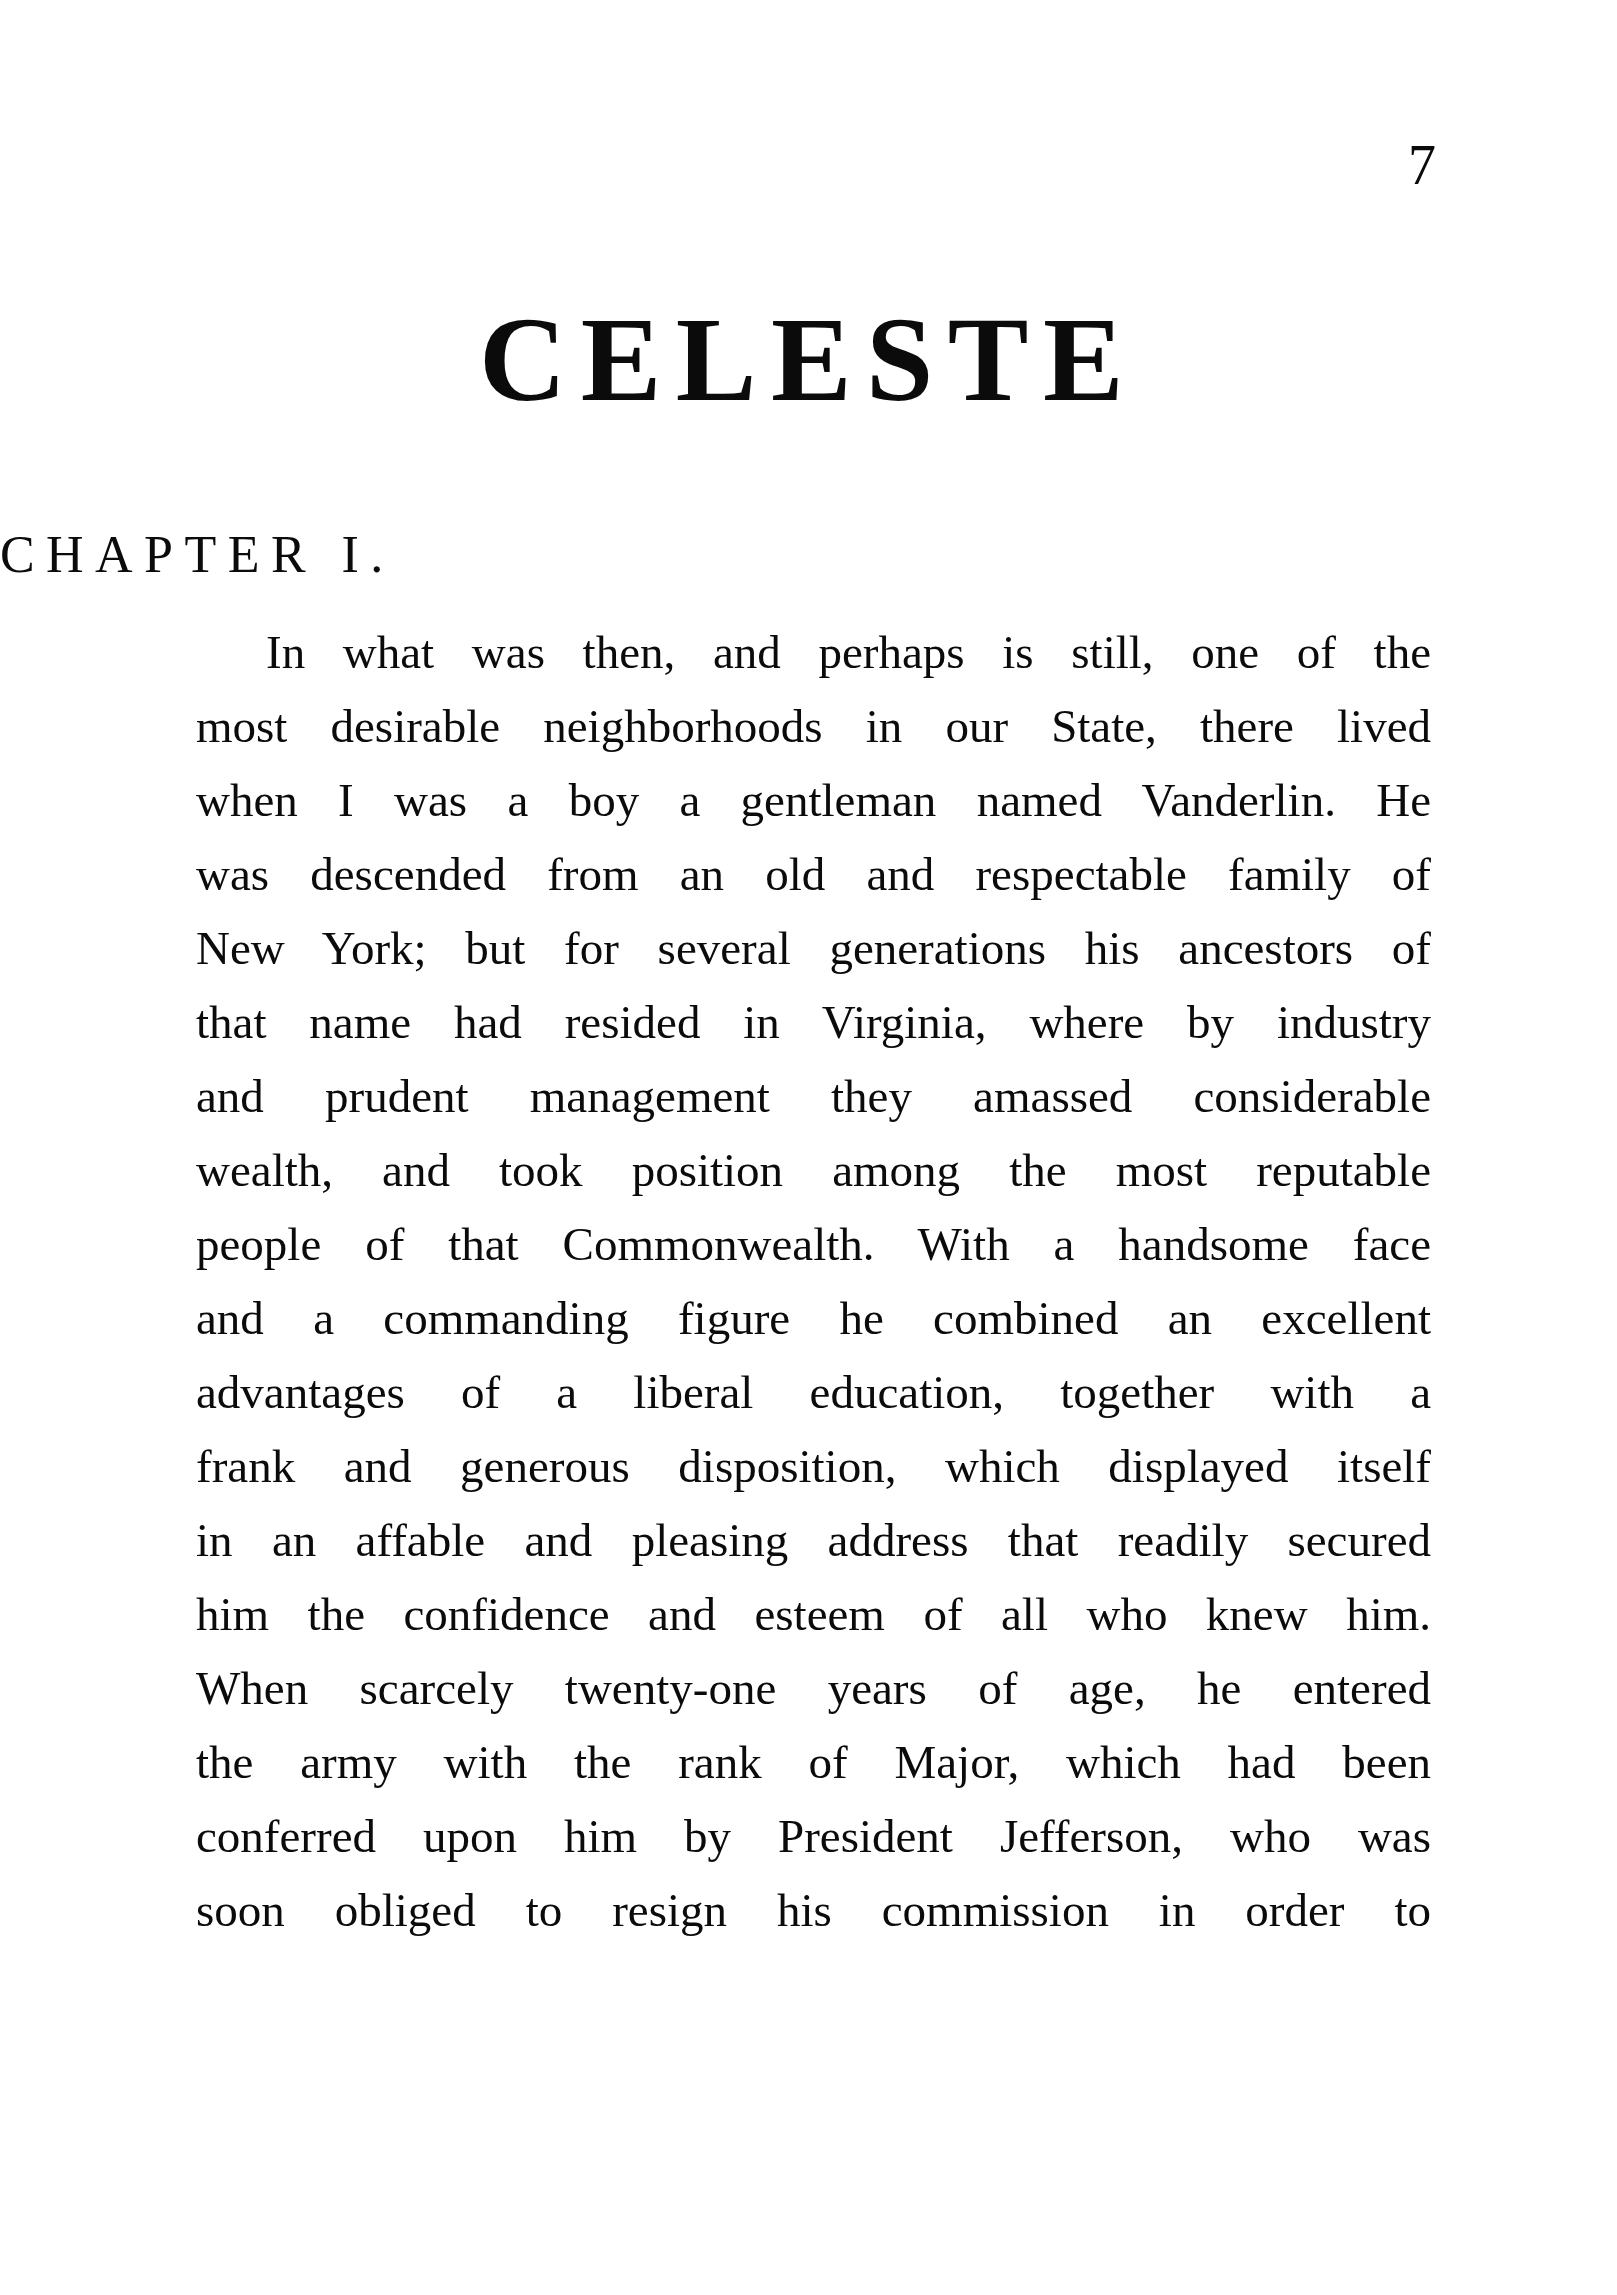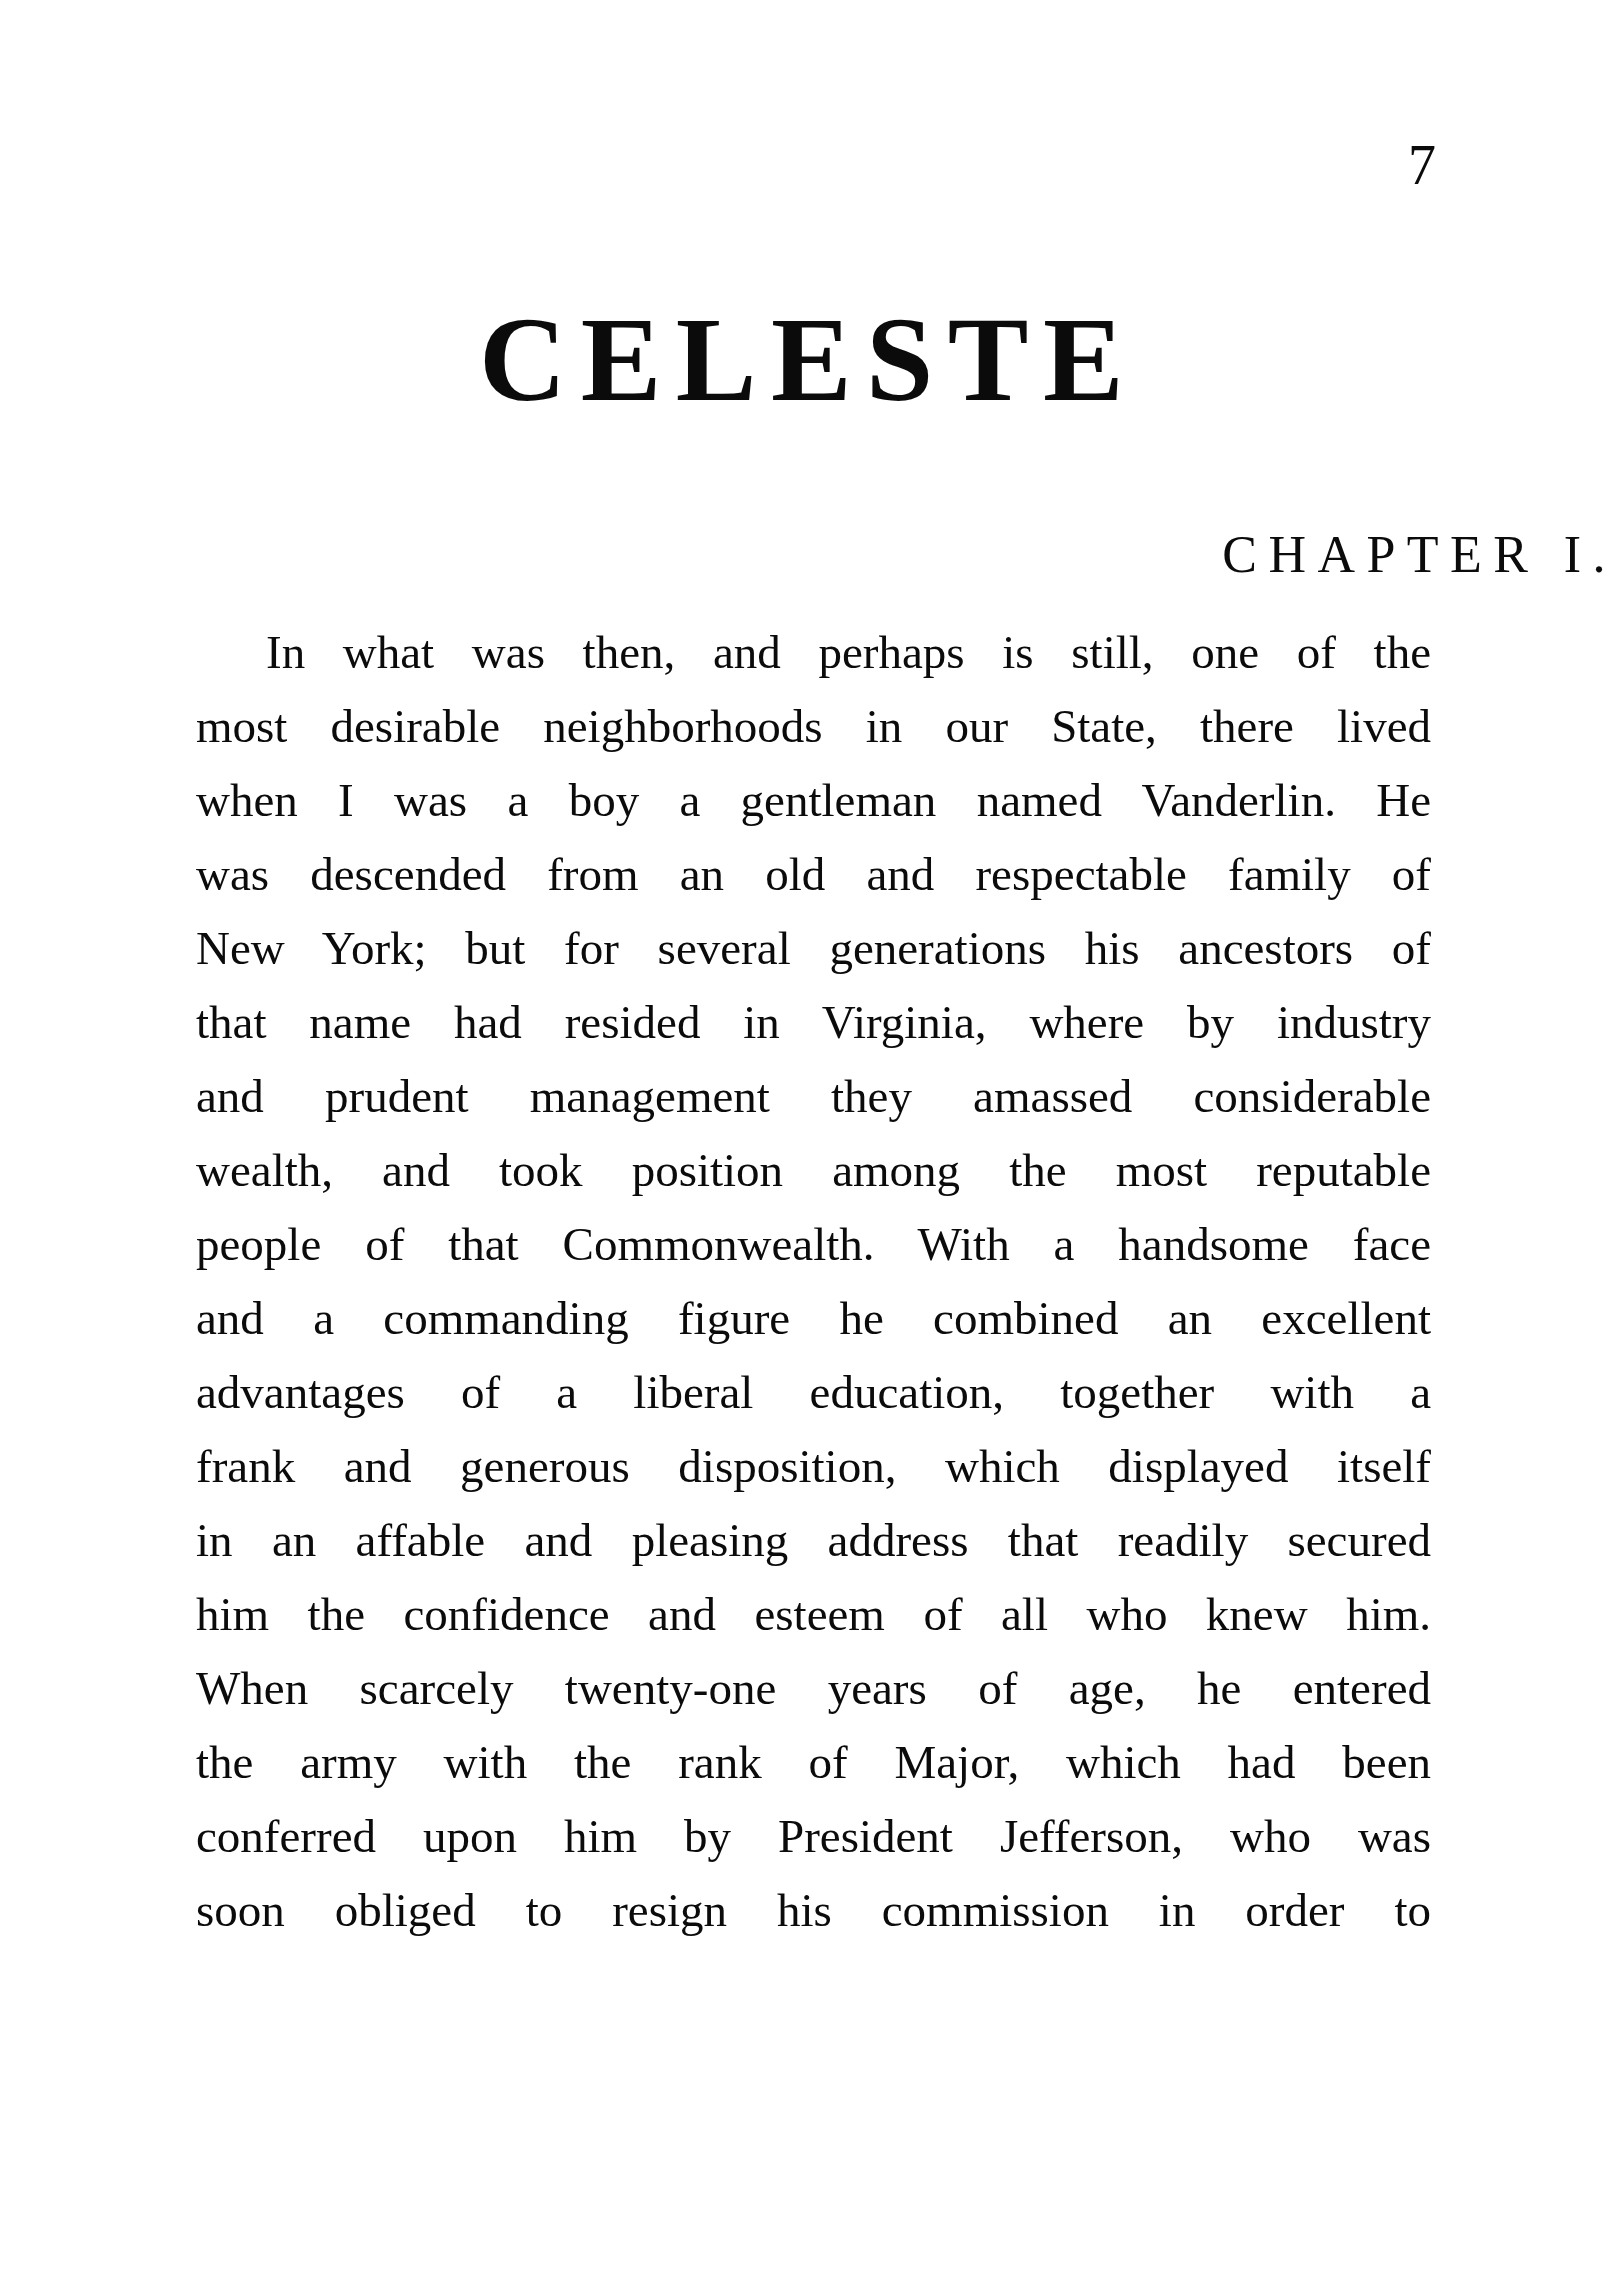--- a/index.html
+++ b/index.html
@@ -36,21 +36,21 @@
     letter-spacing: 14.4px;
     line-height: 1;
     white-space: nowrap;
     margin-top: 36px;
   }
   .chapter-heading {
     position: absolute;
     top: 529px;
     left: 0;
     width: 100%;
-    text-align: right;
+    text-align: left;
     font-size: 52px;
     font-weight: 500;
     letter-spacing: 0.22em;
     line-height: 1;
     white-space: nowrap;
   }
   .body-text {
     position: absolute;
     top: 615px;
     left: 196px;

